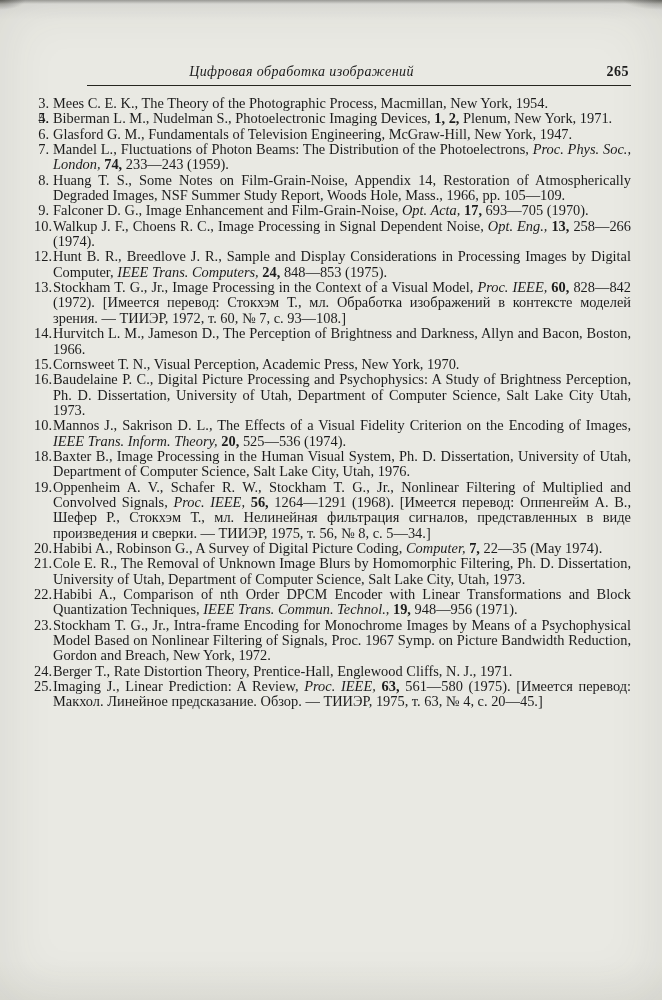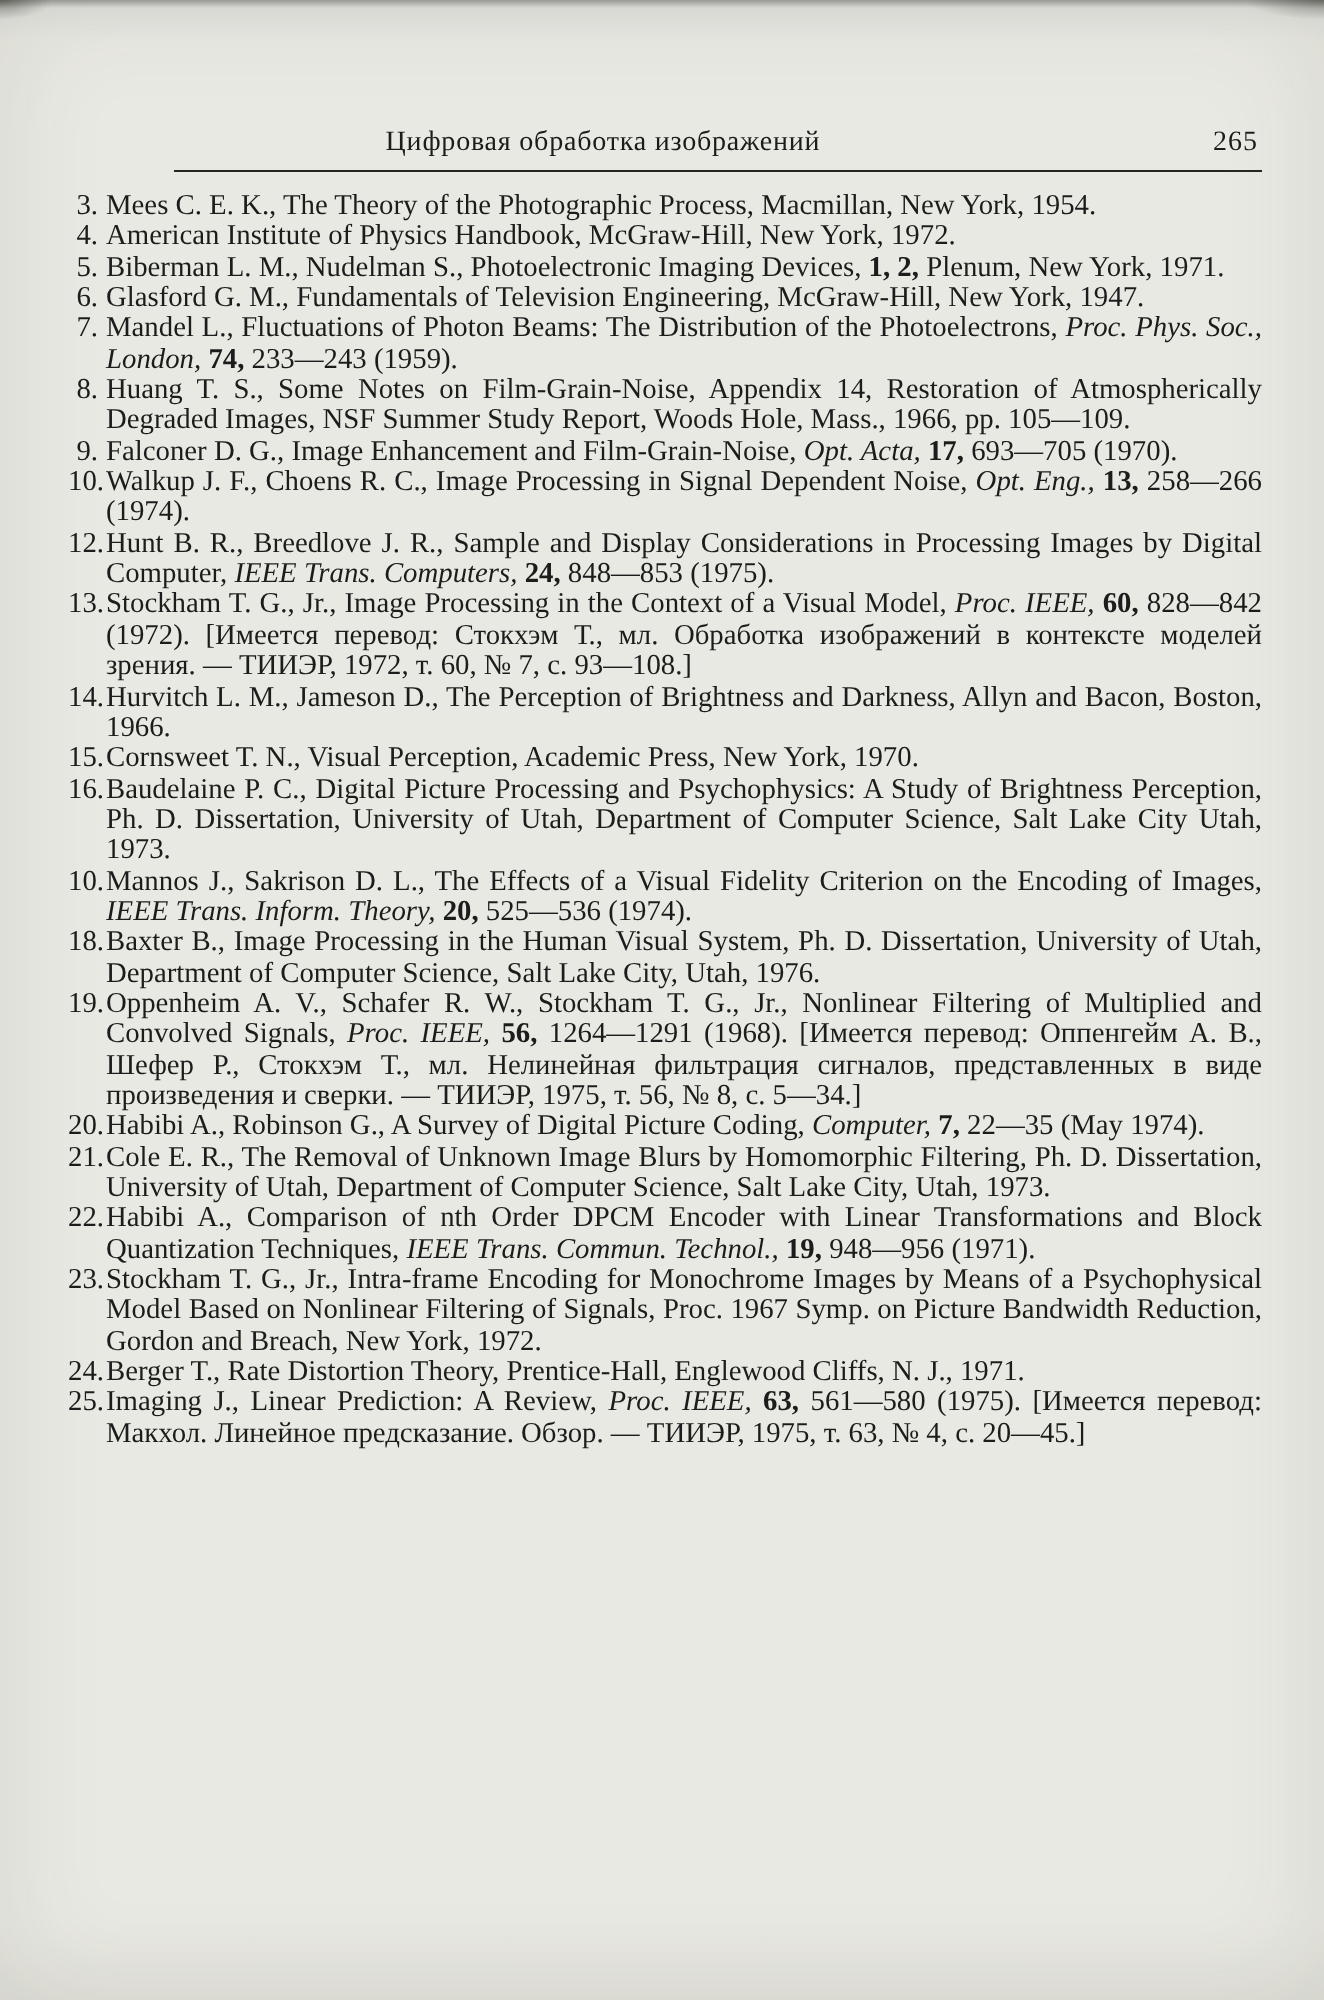--- a/index.html
+++ b/index.html
@@ -47,29 +47,31 @@
   .header {
     position: relative;
     height: 19px;
     font-size: 14px;
   }
   .header-title {
     position: absolute;
     left: 0;
     right: 62px;
     text-align: center;
+    font-style: italic;
     letter-spacing: 0.4px;
     white-space: nowrap;
   }
   .header-page-num {
     position: absolute;
     right: 2px;
     top: 0;
     font-style: normal;
     letter-spacing: 0.5px;
+    font-weight: bold;
   }
   .header-rule {
     height: 0;
     border-bottom: 1.4px solid #26261f;
     margin-left: 53px;
     margin-top: 2px;
   }
   .refs {
     margin-top: 10px;
     font-size: 14.4px;
@@ -100,21 +102,21 @@
   <div class="scan-corner-right"></div>
 
   <div class="header">
     <span class="header-title">Цифровая обработка изображений</span>
     <span class="header-page-num">265</span>
   </div>
   <div class="header-rule"></div>
 
   <div class="refs" id="refs">
       <div class="ref"><span class="ref-num">3.</span><span class="ref-text"><span>Mees C. E. K., The Theory of the Photographic Process, Macmillan, New York, 1954.</span></span></div>
-      <div class="ref"><span class="ref-num">4.</span><span class="ref-text"><span>American Institute of Physics Handbook, McGraw-Hill, New York, 1972.</span></span></div>
+      <div class="ref"><span class="ref-num">4.</span></div>
       <div class="ref"><span class="ref-num">5.</span><span class="ref-text"><span>Biberman L. M., Nudelman S., Photoelectronic Imaging Devices, </span><span class="bd">1, 2,</span><span> Plenum, New York, 1971.</span></span></div>
       <div class="ref"><span class="ref-num">6.</span><span class="ref-text"><span>Glasford G. M., Fundamentals of Television Engineering, McGraw-Hill, New York, 1947.</span></span></div>
       <div class="ref"><span class="ref-num">7.</span><span class="ref-text"><span>Mandel L., Fluctuations of Photon Beams: The Distribution of the Photoelectrons, </span><span class="it">Proc. Phys. Soc., London,</span><span> </span><span class="bd">74,</span><span> 233—243 (1959).</span></span></div>
       <div class="ref"><span class="ref-num">8.</span><span class="ref-text"><span>Huang T. S., Some Notes on Film-Grain-Noise, Appendix 14, Restoration of Atmospherically Degraded Images, NSF Summer Study Report, Woods Hole, Mass., 1966, pp. 105—109.</span></span></div>
       <div class="ref"><span class="ref-num">9.</span><span class="ref-text"><span>Falconer D. G., Image Enhancement and Film-Grain-Noise, </span><span class="it">Opt. Acta,</span><span> </span><span class="bd">17,</span><span> 693—705 (1970).</span></span></div>
       <div class="ref"><span class="ref-num">10.</span><span class="ref-text"><span>Walkup J. F., Choens R. C., Image Processing in Signal Dependent Noise, </span><span class="it">Opt. Eng.,</span><span> </span><span class="bd">13,</span><span> 258—266 (1974).</span></span></div>
       <div class="ref"><span class="ref-num">12.</span><span class="ref-text"><span>Hunt B. R., Breedlove J. R., Sample and Display Considerations in Processing Images by Digital Computer, </span><span class="it">IEEE Trans. Computers,</span><span> </span><span class="bd">24,</span><span> 848—853 (1975).</span></span></div>
       <div class="ref"><span class="ref-num">13.</span><span class="ref-text"><span>Stockham T. G., Jr., Image Processing in the Context of a Visual Model, </span><span class="it">Proc. IEEE,</span><span> </span><span class="bd">60,</span><span> 828—842 (1972). [Имеется перевод: Стокхэм Т., мл. Обработка изображений в контексте моделей зрения. — ТИИЭР, 1972, т. 60, № 7, с. 93—108.]</span></span></div>
       <div class="ref"><span class="ref-num">14.</span><span class="ref-text"><span>Hurvitch L. M., Jameson D., The Perception of Brightness and Darkness, Allyn and Bacon, Boston, 1966.</span></span></div>
       <div class="ref"><span class="ref-num">15.</span><span class="ref-text"><span>Cornsweet T. N., Visual Perception, Academic Press, New York, 1970.</span></span></div>

